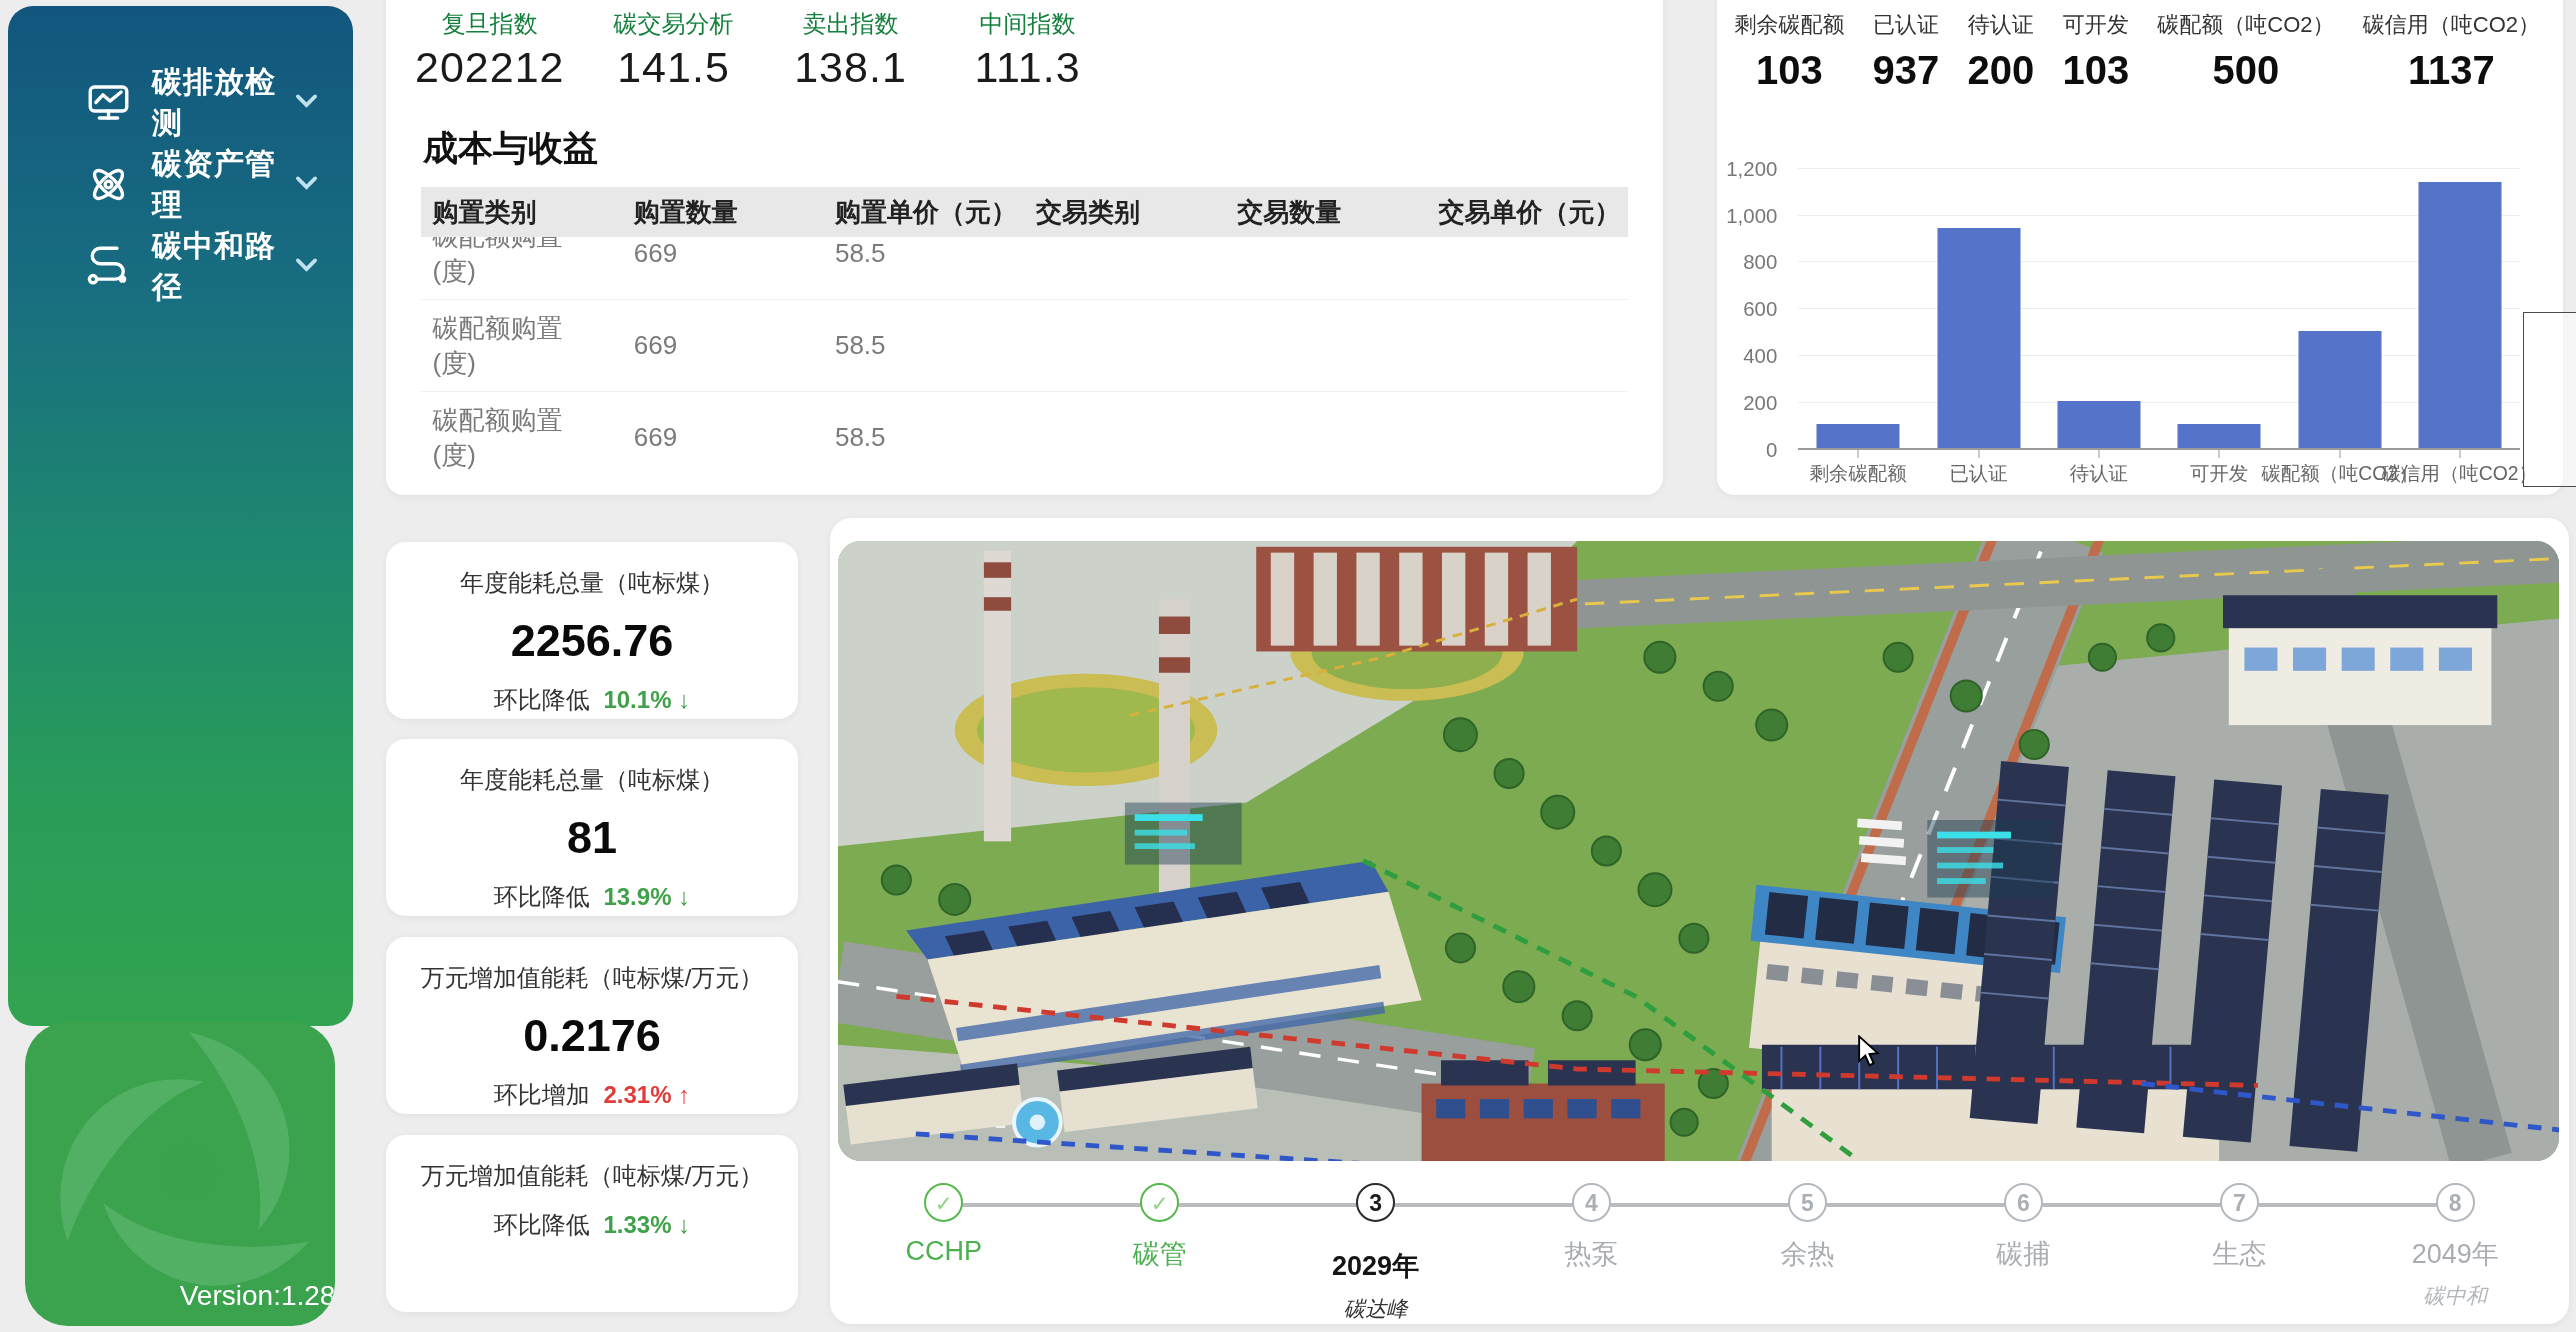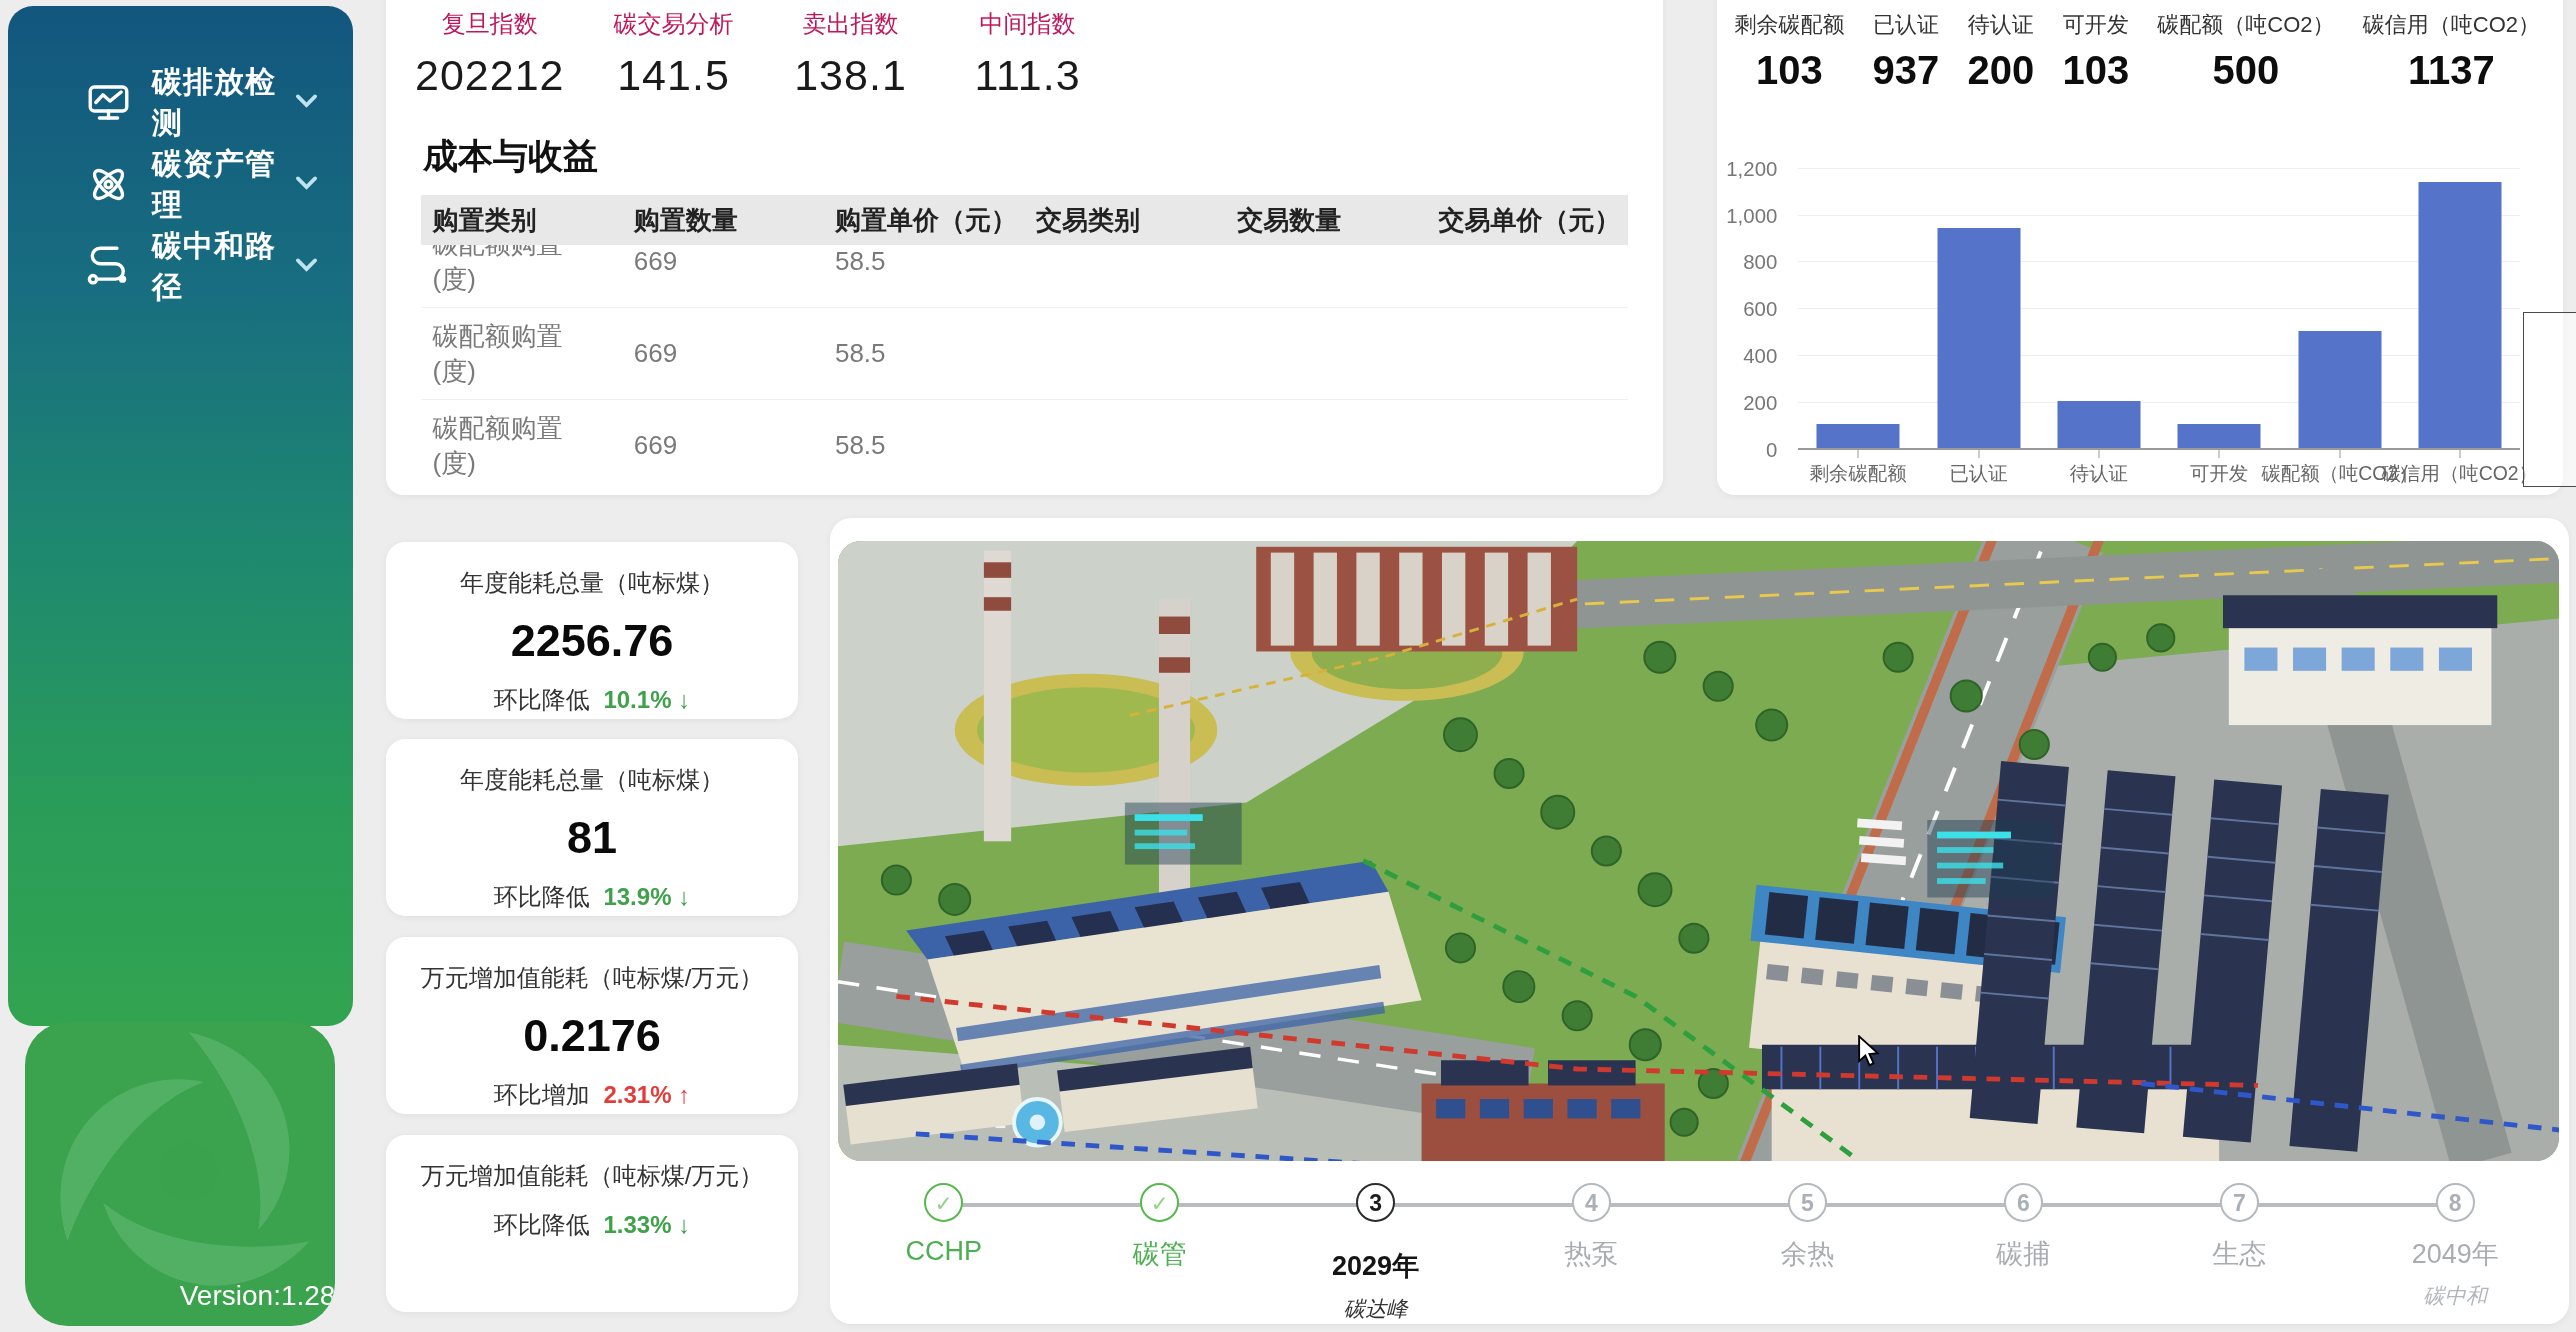--- a/index.html
+++ b/index.html
@@ -18,22 +18,22 @@
   .chev svg{width:23px;height:15.5px;stroke:#bfe3ee;fill:none;stroke-width:2.6;stroke-linecap:round;}
   .logo-block{position:absolute;left:17.4px;right:17.4px;top:1016px;height:304px;border-radius:43px;
               background:#3ba24e;overflow:hidden;}
   .logo-block svg{position:absolute;left:-11.6px;top:-25px;width:349px;height:349px;}
   .version{position:absolute;bottom:13.6px;left:0;right:0;text-align:right;color:#fff;font-size:28px;}
 
   
   .main-card{left:386px;top:-21.3px;width:1277px;height:516px;}
   .indices{display:flex;gap:41px;padding:29px 0 0 29px;}
   .idx{min-width:136px;text-align:center;}
-  .idx .lbl{font-size:24px;color:#be185d;}
-  .idx .val{font-size:43px;color:#1a1a1a;margin-top:11px;letter-spacing:1px;}
+  .idx .lbl{font-size:24px;color:#15803d;}
+  .idx .val{font-size:43px;color:#1a1a1a;margin-top:3px;letter-spacing:1px;}
   .section-title{margin:33px 0 15.5px 37px;font-size:35px;font-weight:bold;color:#111;}
   .ctable{margin:0 35px;position:relative;}
   .thead{display:flex;height:50px;align-items:center;background:#e8e8e8;position:relative;z-index:2;}
   .thead .cell{flex:1;font-size:26px;font-weight:bold;color:#222;padding-left:11.6px;}
   .tbody{overflow:hidden;height:245px;position:relative;z-index:1;}
   .trow{display:flex;align-items:center;height:91px;border-bottom:1px solid #efefef;}
   .trow .cell{flex:1;font-size:26px;color:#7a7a7a;padding-left:11.6px;white-space:pre-line;line-height:35px;}
   .trow.clipped{margin-top:-29px;}
 
   

